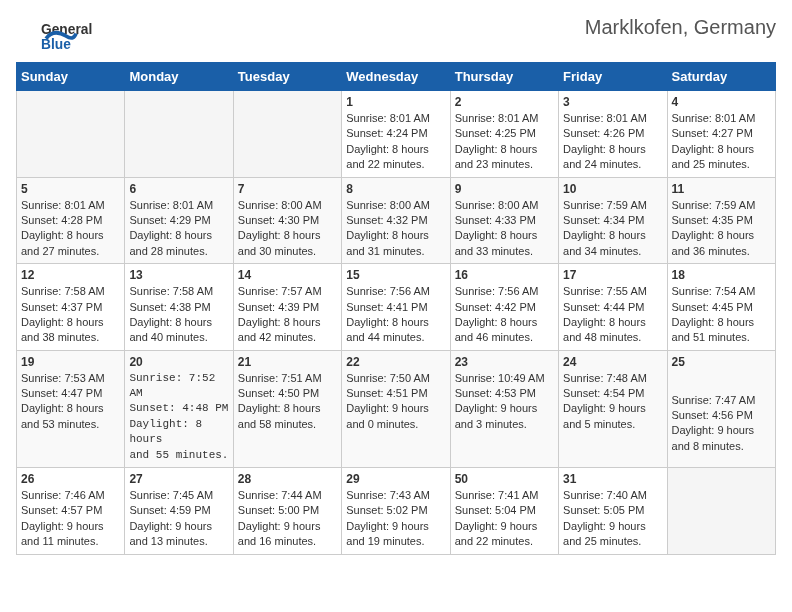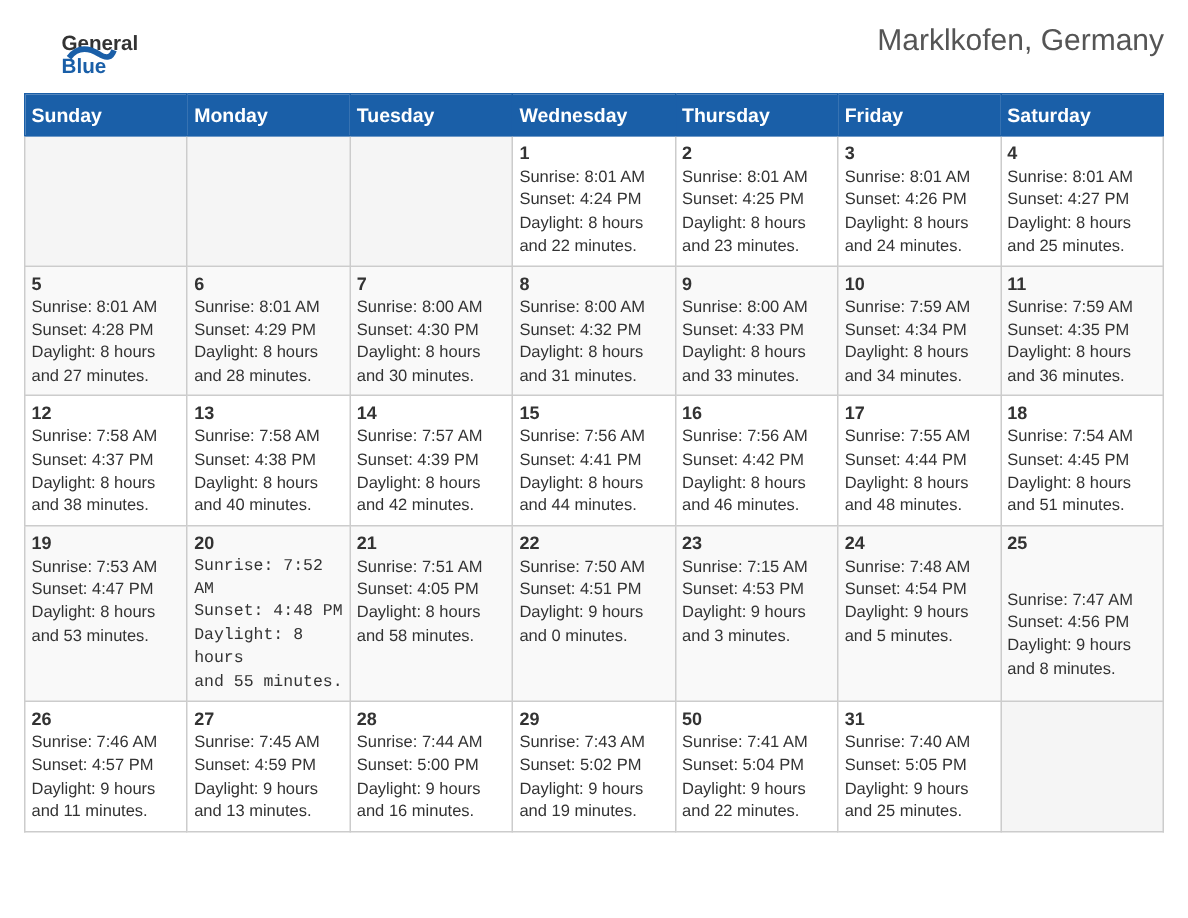--- a/index.html
+++ b/index.html
@@ -238,34 +238,34 @@
         <td>
           <span class="day-num">20</span>
           <div class="cell-content" style="white-space: pre-line; font-family: Liberation Mono, monospace;">Sunrise: 7:52 AM
 Sunset: 4:48 PM
 Daylight: 8 hours
 and 55 minutes.</div>
         </td>
         <td>
           <span class="day-num">21</span>
           <div class="cell-content" style="white-space: pre-line;">Sunrise: 7:51 AM
-Sunset: 4:05 PM
+Sunset: 4:50 PM
 Daylight: 8 hours
 and 58 minutes.</div>
         </td>
         <td>
           <span class="day-num">22</span>
           <div class="cell-content" style="white-space: pre-line;">Sunrise: 7:50 AM
 Sunset: 4:51 PM
 Daylight: 9 hours
 and 0 minutes.</div>
         </td>
         <td>
           <span class="day-num">23</span>
-          <div class="cell-content" style="white-space: pre-line;">Sunrise: 7:15 AM
+          <div class="cell-content" style="white-space: pre-line;">Sunrise: 10:49 AM
 Sunset: 4:53 PM
 Daylight: 9 hours
 and 3 minutes.</div>
         </td>
         <td>
           <span class="day-num">24</span>
           <div class="cell-content" style="white-space: pre-line;">Sunrise: 7:48 AM
 Sunset: 4:54 PM
 Daylight: 9 hours
 and 5 minutes.</div>

